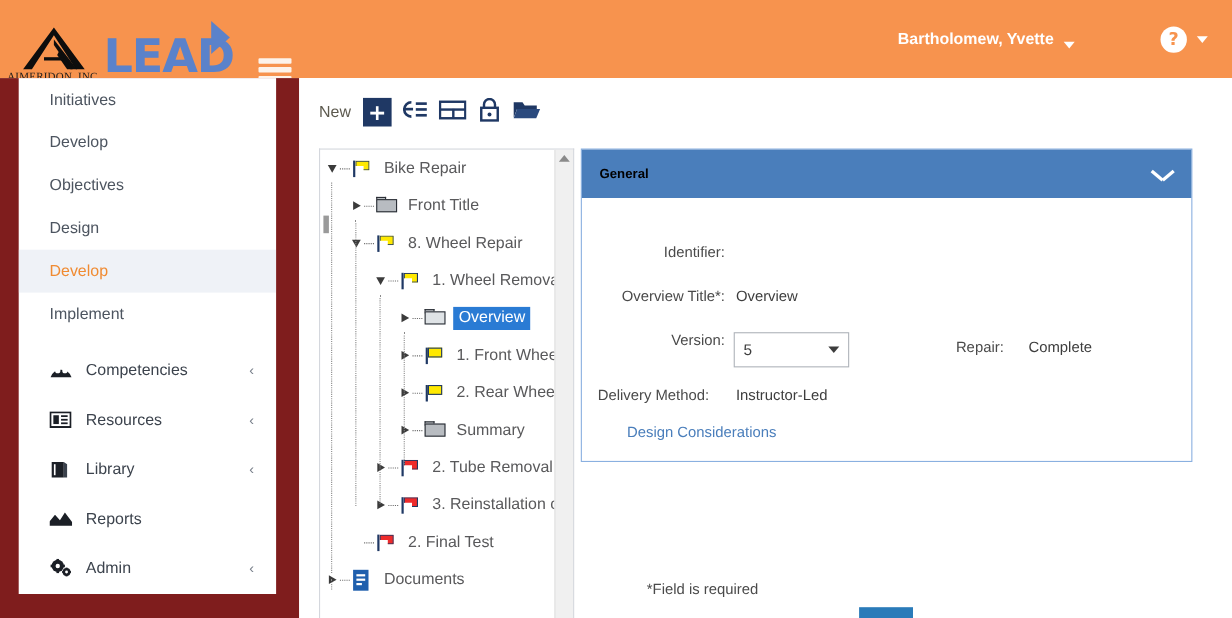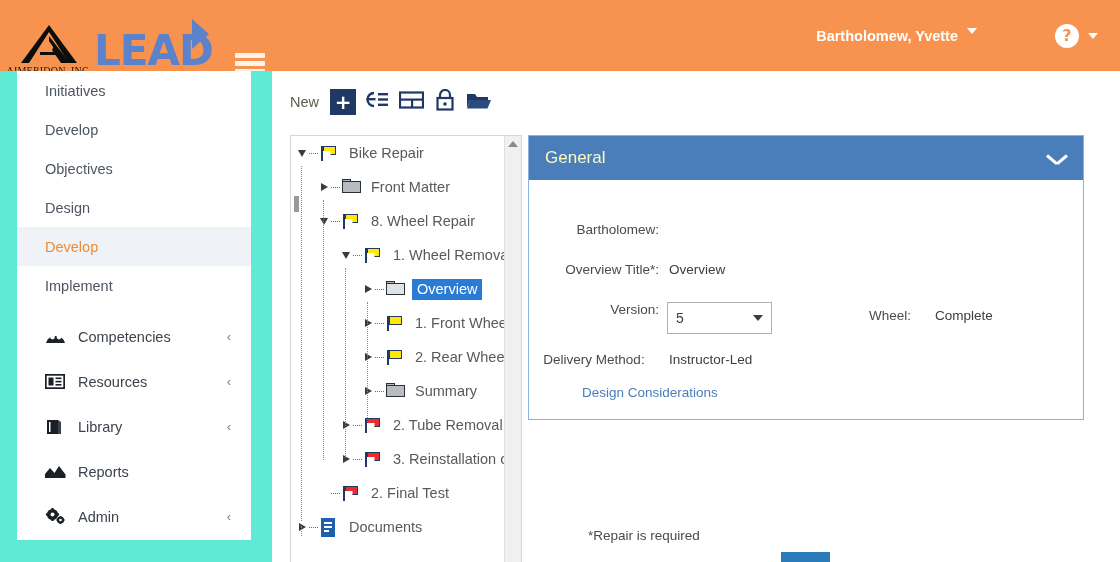--- a/index.html
+++ b/index.html
@@ -58,21 +58,21 @@
   }
   #hamburger-button span {
     display: block; height: 5px; width: 100%;
     background: #fdf3ea; border-radius: 1px;
   }
   #header-right {
     margin-left: auto; display: flex; align-items: center;
     margin-right: 22px;
   }
   #user-menu {
-    display: flex; align-items: flex-start; cursor: pointer;
+    display: flex; align-items: flex-end; cursor: pointer;
     color: #ffffff; font-weight: bold; font-size: 14.5px;
     margin-right: 78px;
   }
   .caret-down {
     width: 0; height: 0;
     border-left: 5px solid transparent;
     border-right: 5px solid transparent;
     border-top: 6px solid #ffffff;
     margin-left: 9px;
   }
@@ -87,21 +87,21 @@
 
   
   #page-body {
     position: absolute; left: 0; top: 71px;
     width: 1120px; height: 491px;
     background: #ffffff;
   }
   #left-rail {
     position: absolute; left: 0; top: 0;
     width: 272px; height: 491px;
-    background: #5eead4;
+    background: #7f1d1d;
   }
   #sidebar-nav {
     position: absolute; left: 17px; top: 0;
     width: 234px; height: 469px;
     background: #ffffff;
     overflow: hidden;
   }
   .nav-link {
     height: 39px; display: flex; align-items: center;
     padding-left: 28px;
@@ -269,21 +269,21 @@
     width: 556px; height: 285px;
     border: 1px solid #8ab0e0;
     background: #ffffff;
   }
   #general-header {
     height: 44px; background: #4a7ebb;
     display: flex; align-items: center;
     padding: 0 16px;
   }
   #general-title {
-    color: #fef9c3; font-size: 17px;
+    color: #000000; font-size: 12px; font-weight: bold;
   }
   #general-collapse {
     margin-left: auto; cursor: pointer;
     width: 20px; height: 12px; position: relative;
   }
   #general-collapse:before, #general-collapse:after {
     content: ""; position: absolute; top: 2px;
     width: 13px; height: 3px; background: #ffffff;
   }
   #general-collapse:before { left: 0; transform: rotate(40deg); transform-origin: left center; }
@@ -526,21 +526,21 @@
         </div>
 
         <div class="tree-row" style="padding-left:26px">
           <span class="tw-toggle">
               <span class="tri-r"></span>
             </span>
           <span class="tw-dots"></span>
           <span class="tw-icon">
             <span class="folder"><span class="tab"></span><span class="body"></span></span>
           </span>
-          <span class="tw-label">Front Matter</span>
+          <span class="tw-label">Front Title</span>
         </div>
 
         <div class="tree-row" style="padding-left:26px">
           <span class="tw-toggle">
               <span class="tri-d"></span>
             </span>
           <span class="tw-dots"></span>
           <span class="tw-icon">
             <span class="flag"><span class="pole"></span><span class="cloth notch" style="background:#ffe900"></span></span>
           </span>
@@ -659,21 +659,21 @@
 
     <div id="general-panel">
       <div id="general-header">
         <span id="general-title">General</span>
         <span id="general-collapse"></span>
       </div>
 
       <div id="general-body">
 
         <div class="frow" style="left:0; top:42px; width:130px; justify-content:flex-end;">
-          <span class="flabel">Bartholomew:</span>
+          <span class="flabel">Identifier:</span>
         </div>
         <div class="frow" style="left:140px; top:42px;">
           <span class="fvalue"></span>
         </div>
 
         <div class="frow" style="left:0; top:82px; width:130px; justify-content:flex-end;">
           <span class="flabel">Overview Title*:</span>
         </div>
         <div class="frow" style="left:140px; top:82px;">
           <span class="fvalue">Overview</span>
@@ -683,39 +683,39 @@
           <span class="flabel">Version:</span>
         </div>
         <div style="position:absolute; left:138px; top:122px;">
           <div id="version-select">
             <span>5</span>
             <span class="caret"></span>
           </div>
         </div>
 
         <div class="frow" style="left:340px; top:128px;">
-          <span class="flabel">Wheel:</span>
+          <span class="flabel">Repair:</span>
         </div>
         <div class="frow" style="left:406px; top:128px;">
           <span class="fvalue">Complete</span>
         </div>
 
         <div class="frow" style="left:0; top:172px; width:130px; justify-content:center;">
           <span class="flabel">Delivery Method:</span>
         </div>
         <div class="frow" style="left:140px; top:172px;">
           <span class="fvalue">Instructor-Led</span>
         </div>
 
-        <div class="frow" style="left:53px; top:205px;">
+        <div class="frow" style="left:41px; top:205px;">
           <span id="design-considerations-link">Design Considerations</span>
         </div>
       </div>
     </div>
 
   </div>
 
-  <div id="required-note">*Repair is required</div>
+  <div id="required-note">*Field is required</div>
   <div id="edit-button">
     <span>Edit</span>
   </div>
 
 </div>
 
 </body></html>

